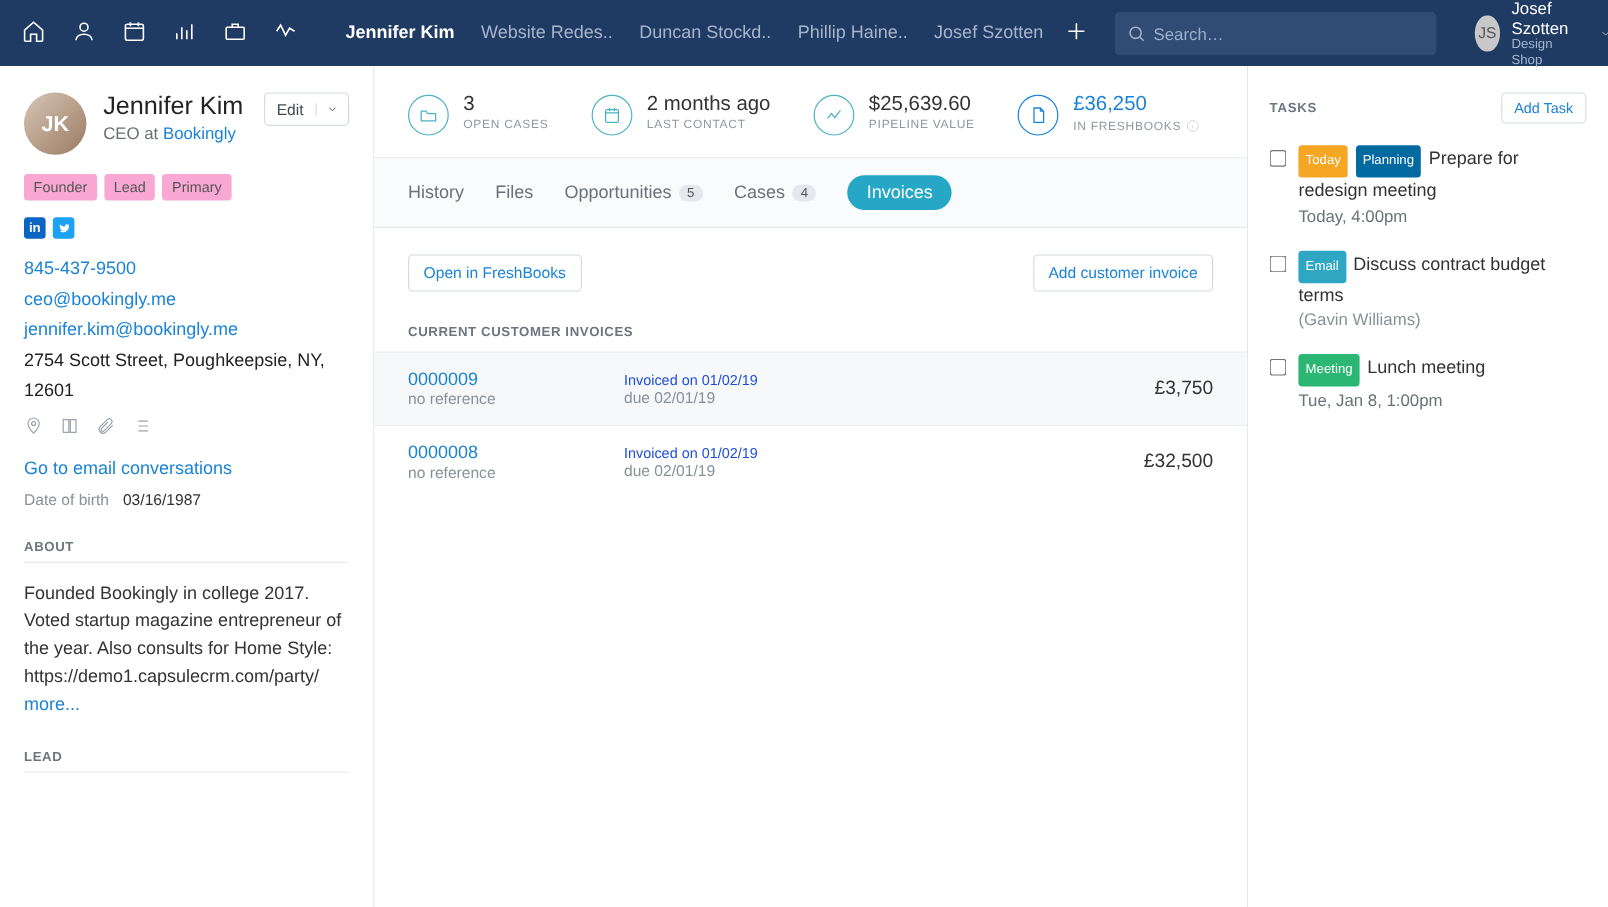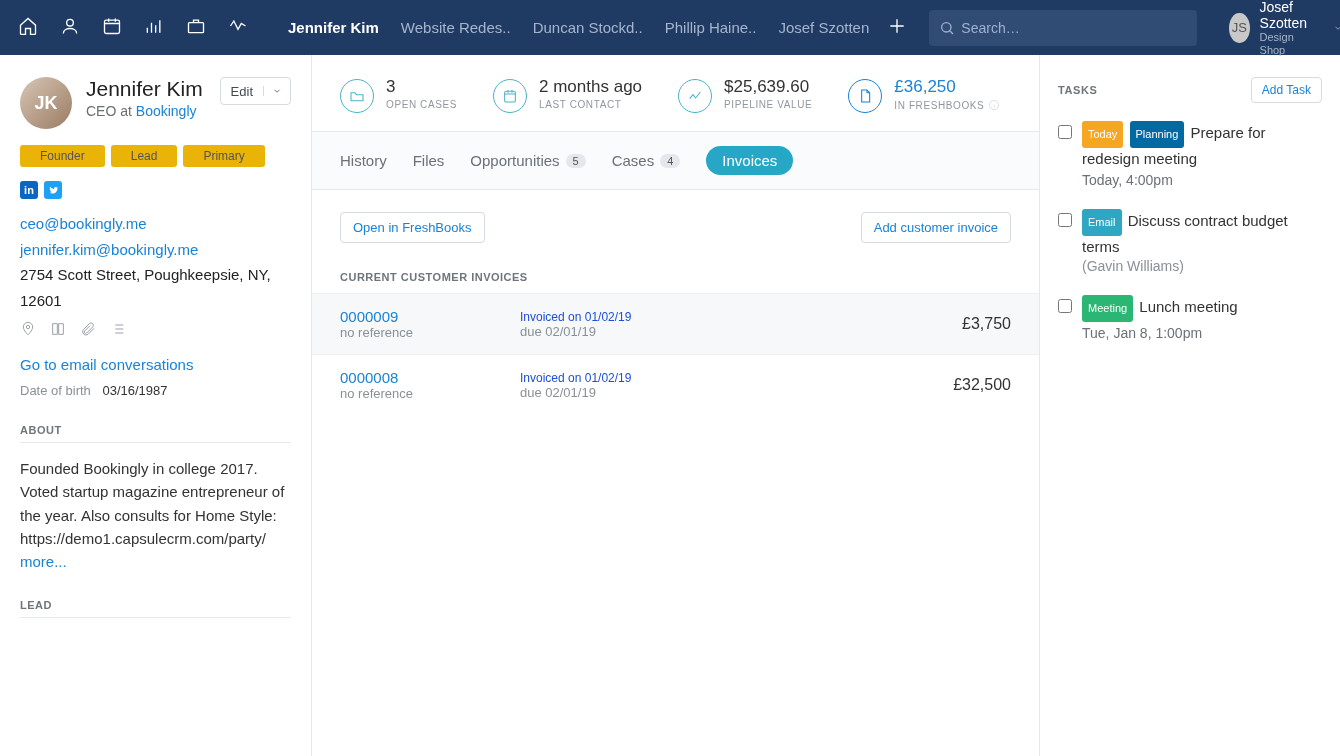--- a/index.html
+++ b/index.html
@@ -34,21 +34,21 @@
   .contact-head { display: flex; gap: 14px; align-items: flex-start; position: relative; }
   .contact-head .photo { width: 52px; height: 52px; border-radius: 50%; background: linear-gradient(135deg,#d7c6b6,#9a7b62); display:flex; align-items:center; justify-content:center; color:#fff; font-weight:600; font-size:18px;}
   .contact-head h1 { font-size: 21px; font-weight: 500; color:#222; }
   .contact-head .role { font-size: 14px; color: #6a6f75; margin-top: 2px; }
   .edit-btn { position: absolute; right: 0; top: 0; display: flex; align-items: center; border: 1px solid #d5dbe0; border-radius: 4px; height: 28px; font-size: 13px; color: #424950; background:#fff; cursor:pointer;}
   .edit-btn span { padding: 0 10px; }
   .edit-btn .dd { border-left: 1px solid #d5dbe0; padding: 0 8px; display:flex; align-items:center;}
   .edit-btn .dd svg { width:10px; height:10px; stroke:#555;}
 
   .tags { margin-top: 16px; display: flex; gap: 6px; }
-  .tags .tag { background: #eab308; color: #555; font-size: 12px; padding: 4px 20px; border-radius: 3px; }
+  .tags .tag { background: #f9a8d4; color: #555; font-size: 12px; padding: 4px 8px; border-radius: 3px; }
 
   .social { margin-top: 14px; display: flex; gap: 6px; }
   .social .ic { width: 18px; height: 18px; border-radius: 3px; display:flex; align-items:center; justify-content:center; font-size:11px; color:#fff; font-weight:700;}
   .social .li { background:#0a66c2; }
   .social .tw { background:#1da1f2; }
 
   .contact-lines { margin-top: 12px; font-size: 15px; line-height: 1.7; }
   .contact-lines .plain { color: #222; }
 
   .mini-icons { display: flex; gap: 14px; margin-top: 8px; color: #9aa2aa; }
@@ -193,20 +193,21 @@
     <div class="social">
       <span class="ic li">in</span>
       <span class="ic tw">
           <svg viewBox="0 0 24 24" width="11" height="11" fill="#fff">
             <path d="M22 5.8c-.7.3-1.5.6-2.3.7.8-.5 1.5-1.3 1.8-2.2-.8.5-1.7.8-2.6 1-1.5-1.6-4-1.3-5.2.6-.5.8-.7 1.8-.5 2.7C9.7 8.4 6.5 6.7 4.3 4c-1 1.8-.5 4 1.2 5.1-.6 0-1.2-.2-1.8-.5 0 1.9 1.3 3.5 3.1 3.9-.6.2-1.2.2-1.8.1.5 1.6 2 2.7 3.7 2.7-1.5 1.2-3.4 1.8-5.3 1.6 1.8 1.2 3.9 1.8 6 1.8 7.2 0 11.2-6 11.2-11.2v-.5c.8-.5 1.4-1.3 2-2.2z"></path>
           </svg>
         </span>
     </div>
 
     <div class="contact-lines">
+      <div><a href="#">845-437-9500</a></div>
       <div><a href="#">ceo@bookingly.me</a></div>
       <div><a href="#">jennifer.kim@bookingly.me</a></div>
       <div class="plain">2754 Scott Street, Poughkeepsie, NY, 12601</div>
     </div>
 
     <div class="mini-icons">
       <span><svg viewBox="0 0 24 24">
             <path d="M12 21s-7-7-7-12a7 7 0 0 1 14 0c0 5-7 12-7 12z"></path>
             <circle cx="12" cy="9" r="2.5"></circle>
           </svg></span>

